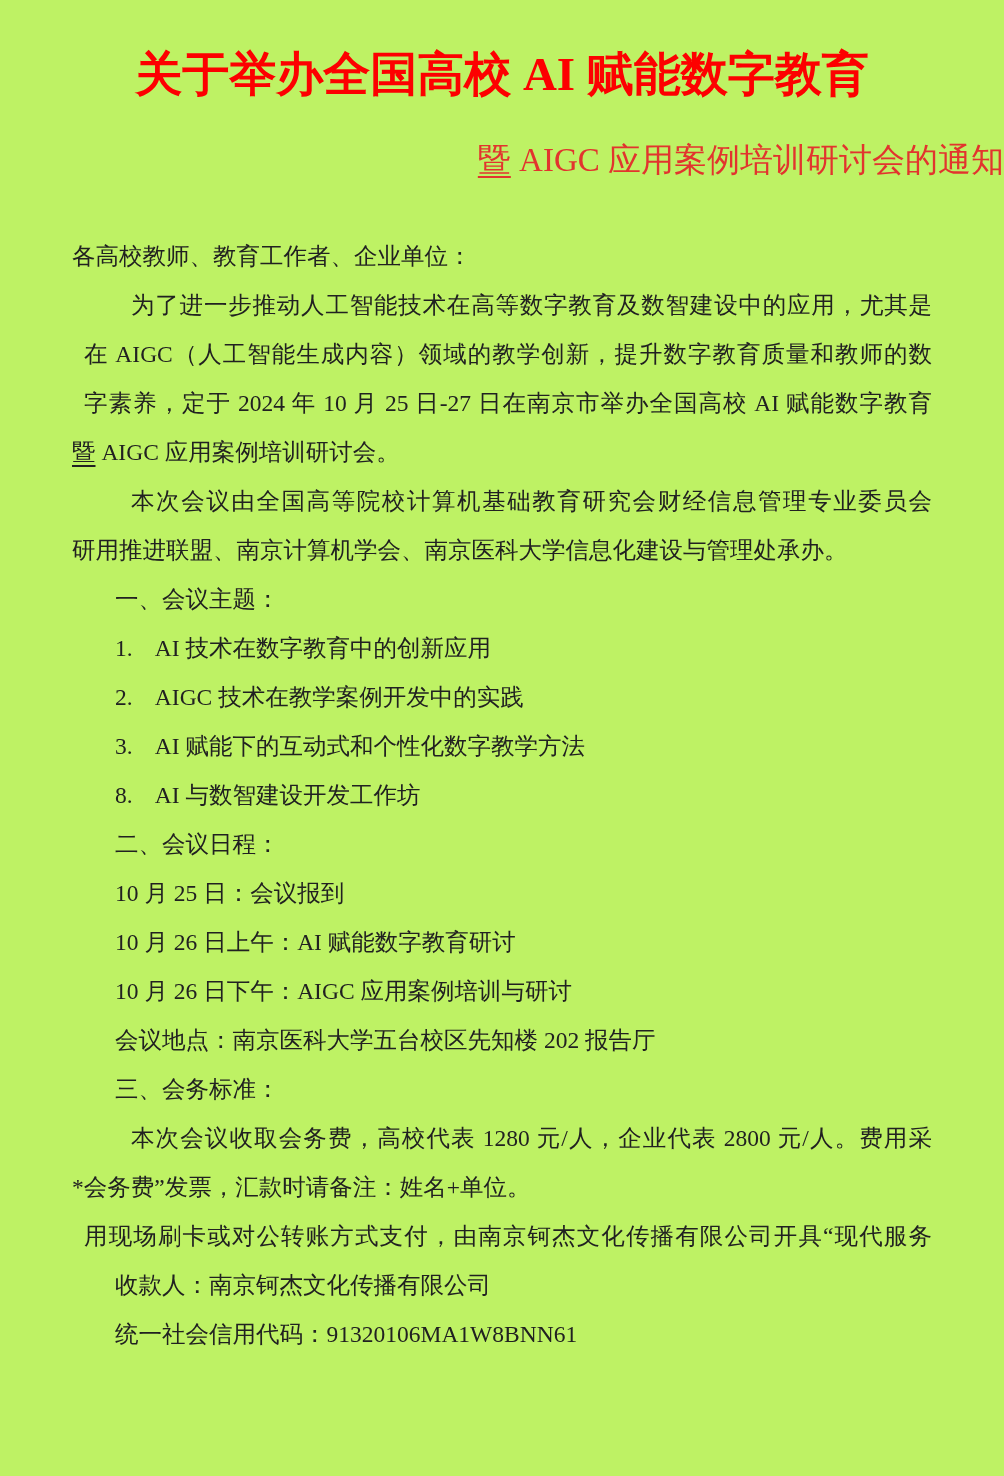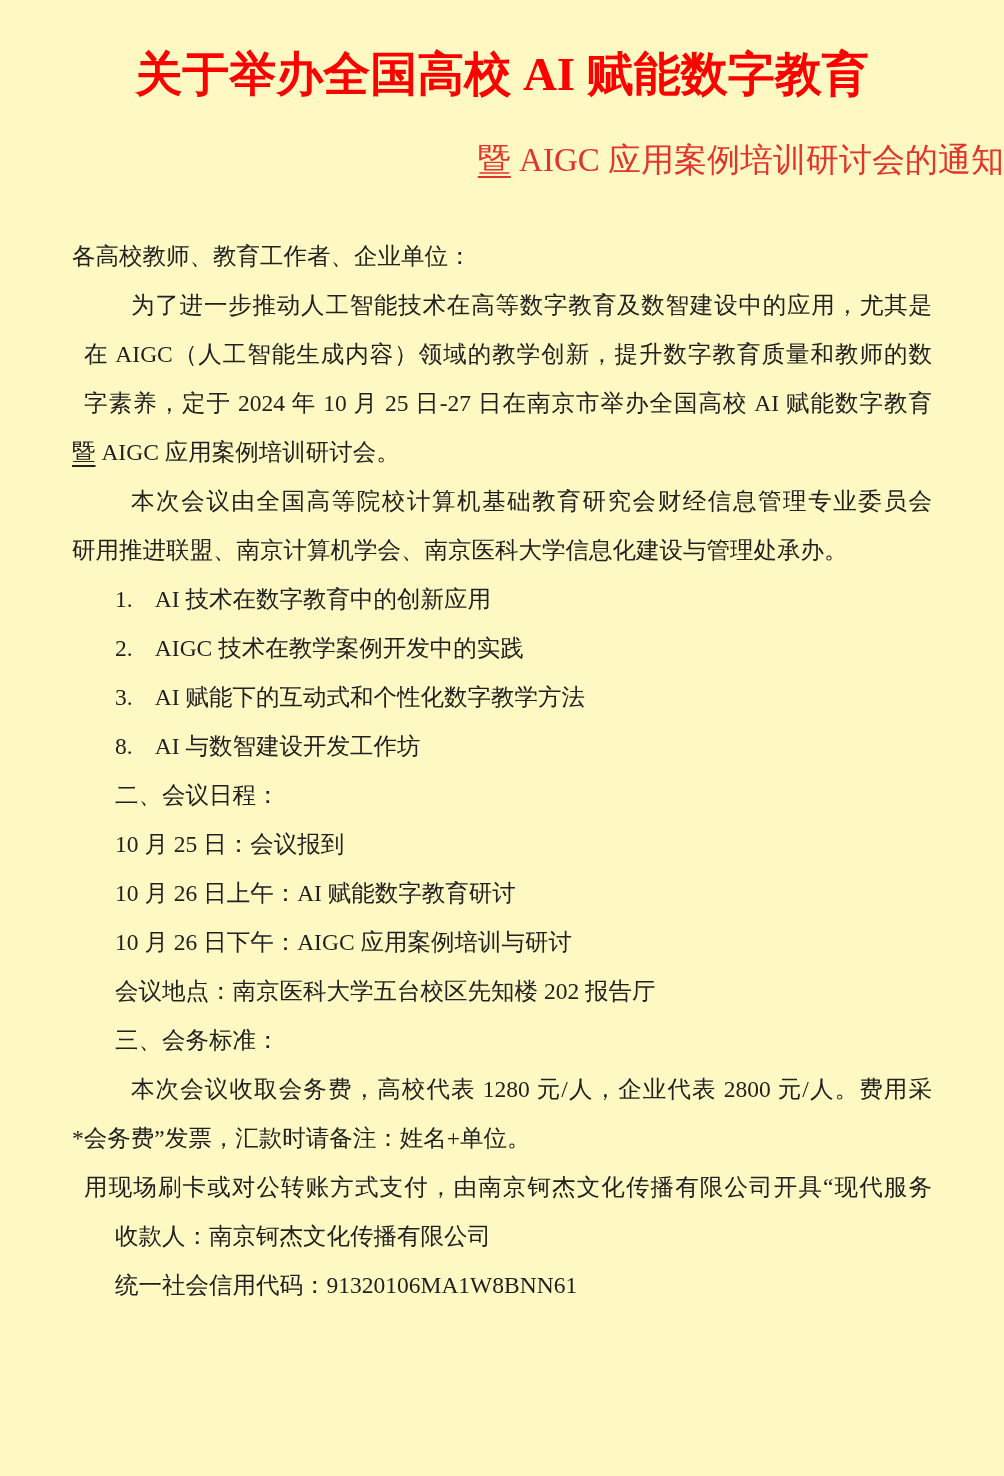--- a/index.html
+++ b/index.html
@@ -1,21 +1,21 @@
 <!DOCTYPE html>
 <html><head>
 <meta charset="utf-8">
 <style>
   html, body { margin: 0; padding: 0; }
   body { background: #ffffff; }
   .page {
     position: relative;
     width: 1004px;
     height: 1476px;
-    background: #fef9c3;
+    background: #bef264;
     font-family: "Liberation Serif", "DejaVu Serif", serif;
     color: #212121;
     overflow: hidden;
   }
   .title {
     position: absolute;
     top: 42px;
     left: 0;
     width: 100%;
     text-align: center;
@@ -74,20 +74,21 @@
   <div class="subtitle"><span class="u">暨</span><span> AIGC 应用案例培训研讨会的通知</span></div>
 
   <div class="body-text">
     <div class="line">各高校教师、教育工作者、企业单位：</div>
     <div class="line fi jl">为了进一步推动人工智能技术在高等数字教育及数智建设中的应用，尤其是</div>
     <div class="line jl">在 AIGC（人工智能生成内容）领域的教学创新，提升数字教育质量和教师的数</div>
     <div class="line jl">字素养，定于 2024 年 10 月 25 日-27 日在南京市举办全国高校 AI 赋能数字教育</div>
     <div class="line"><span class="u">暨</span><span> AIGC 应用案例培训研讨会。</span></div>
     <div class="line fi jl">本次会议由全国高等院校计算机基础教育研究会财经信息管理专业委员会</div>
     <div class="line">研用推进联盟、南京计算机学会、南京医科大学信息化建设与管理处承办。</div>
+    <div class="line ii">一、会议主题：</div>
     <div class="line ii">1.    AI 技术在数字教育中的创新应用</div>
     <div class="line ii">2.    AIGC 技术在教学案例开发中的实践</div>
     <div class="line ii">3.    AI 赋能下的互动式和个性化数字教学方法</div>
     <div class="line ii">8.    AI 与数智建设开发工作坊</div>
     <div class="line ii">二、会议日程：</div>
     <div class="line ii">10 月 25 日：会议报到</div>
     <div class="line ii">10 月 26 日上午：AI 赋能数字教育研讨</div>
     <div class="line ii">10 月 26 日下午：AIGC 应用案例培训与研讨</div>
     <div class="line ii">会议地点：南京医科大学五台校区先知楼 202 报告厅</div>
     <div class="line ii">三、会务标准：</div>

